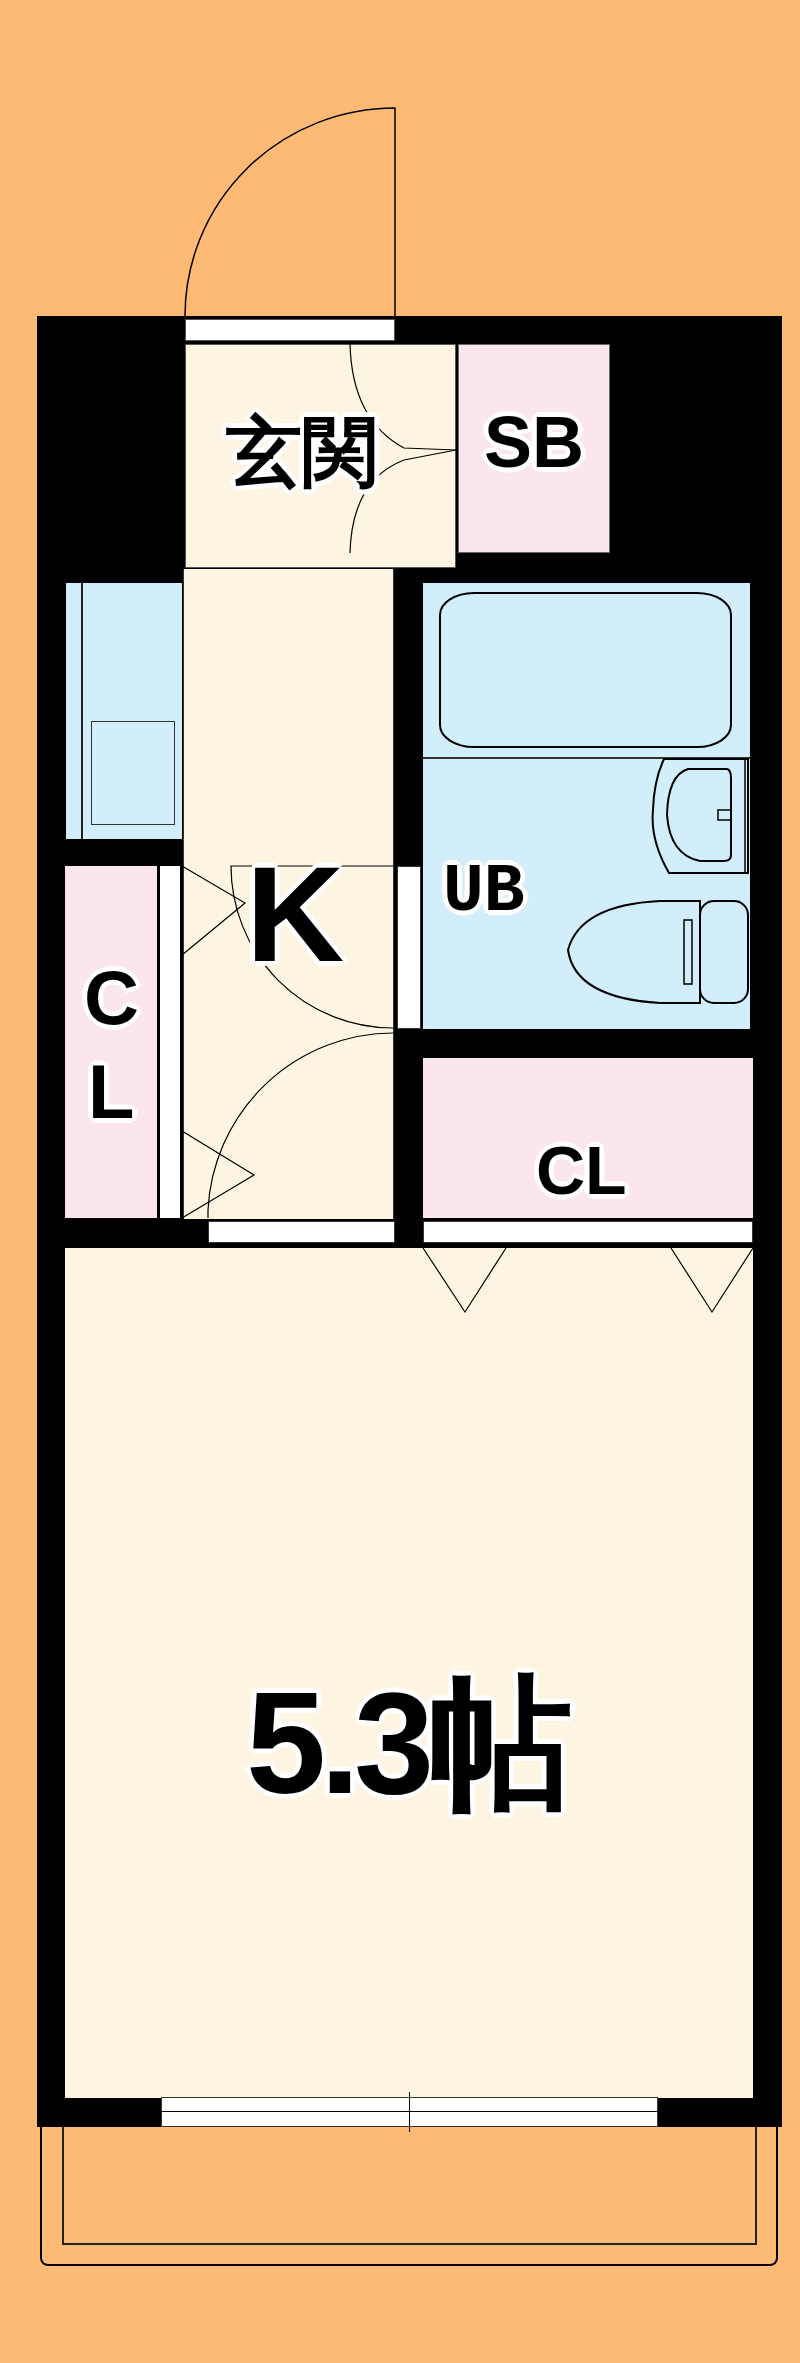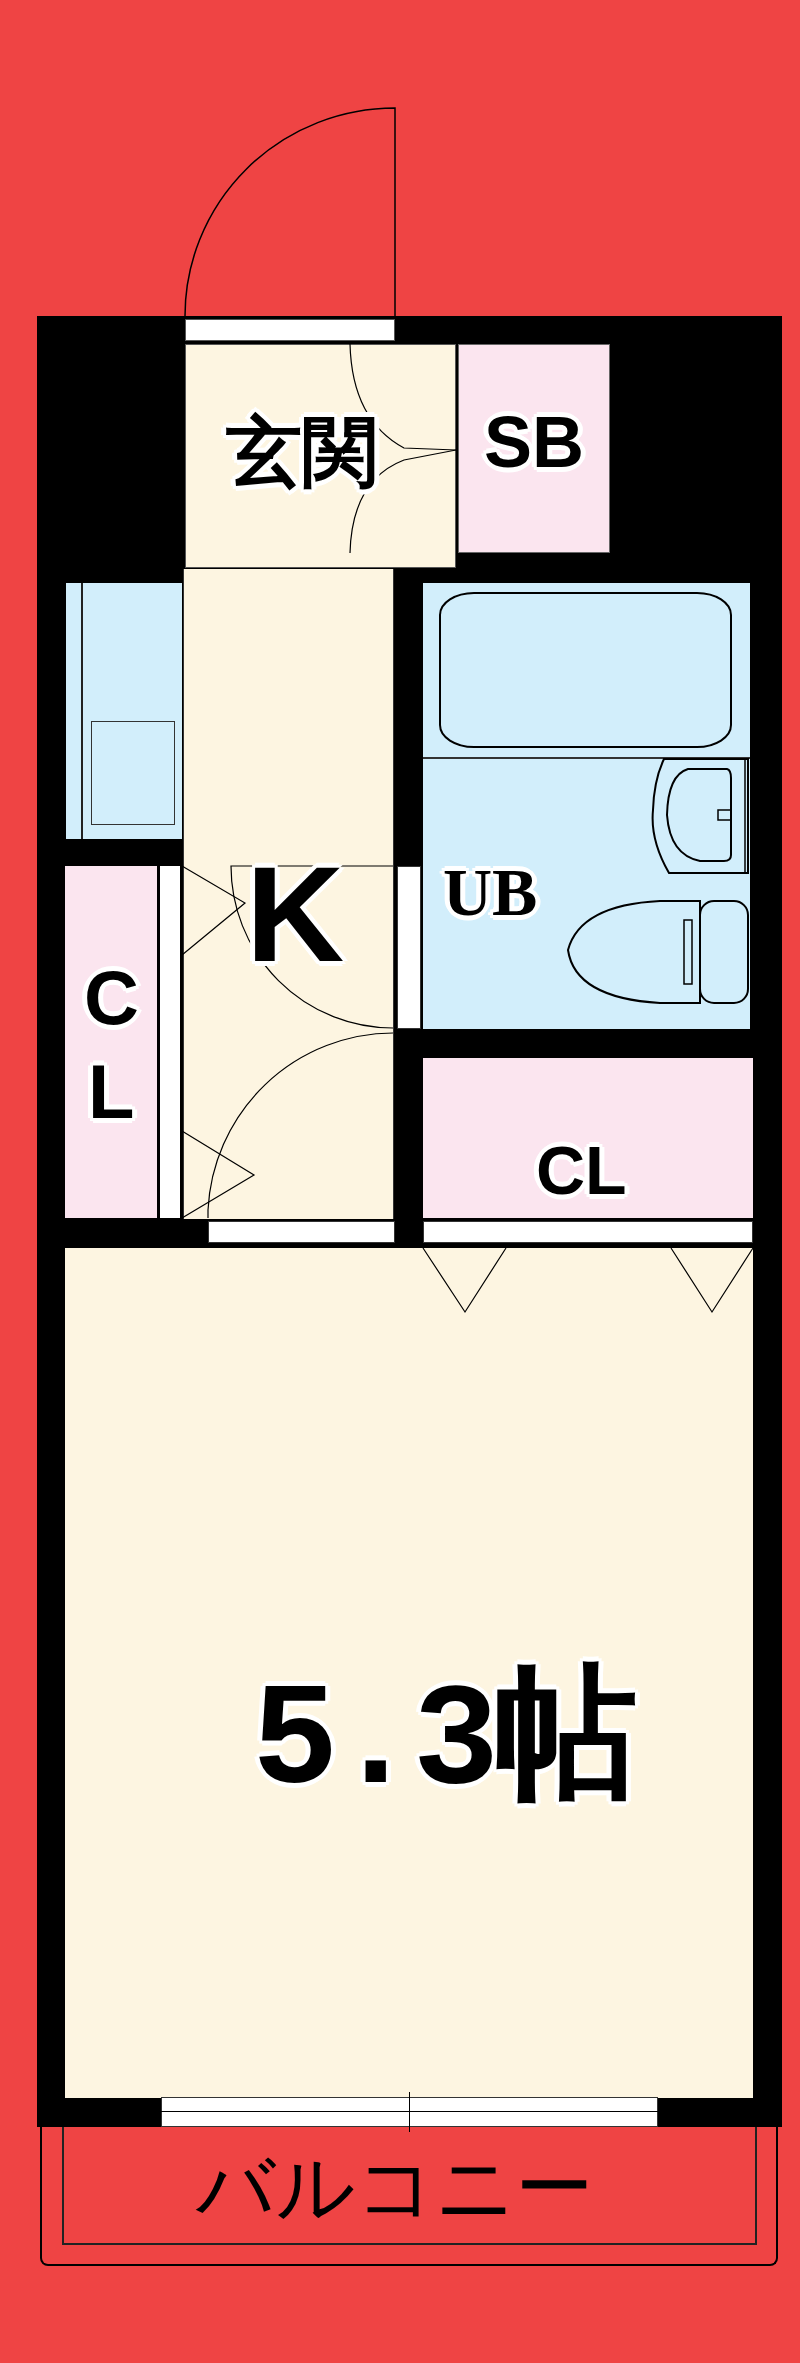--- a/index.html
+++ b/index.html
@@ -1,16 +1,16 @@
 <!DOCTYPE html>
 <html><head>
 <meta charset="utf-8">
 <style>
   html, body { margin:0; padding:0; background:#ffffff; }
-  #stage { position:relative; width:800px; height:2363px; background:#ef4444; overflow:hidden; font-family:"DejaVu Sans","Liberation Sans",sans-serif; }
+  #stage { position:relative; width:800px; height:2363px; background:#fdba74; overflow:hidden; font-family:"DejaVu Sans","Liberation Sans",sans-serif; }
   .abs { position:absolute; box-sizing:border-box; }
   .wall { background:#000000; }
   .floor { background:#fdf5e1; }
   .wet { background:#d2eefb; }
   .closet { background:#fbe5ef; }
   .white { background:#ffffff; }
   .lbl { position:absolute; color:#000; font-weight:bold; line-height:1; white-space:nowrap;
          -webkit-text-stroke:0; text-shadow:
            0 0 2px #fff, 3px 0 0 #fff,-3px 0 0 #fff,0 3px 0 #fff,0 -3px 0 #fff,
            3px 3px 0 #fff,-3px -3px 0 #fff,3px -3px 0 #fff,-3px 3px 0 #fff,
@@ -83,20 +83,19 @@
       <polyline points="182,1131 254,1175 182,1218" stroke-width="1.2"></polyline>
 
       <polyline points="423,1248 465,1312 506,1248" stroke-width="1.2"></polyline>
       <polyline points="671,1248 712,1312 753,1248" stroke-width="1.2"></polyline>
     </g>
   </svg>
 
   <div class="lbl" style="left:226px;top:414px;font-size:76px;">玄関</div>
   <div class="lbl" style="left:484px;top:406px;font-size:72px;font-family:'Liberation Sans',sans-serif;">SB</div>
   <div class="lbl" style="left:246px;top:846px;font-size:136px;font-family:'Liberation Sans',sans-serif;">K</div>
-  <div class="lbl" style="left:443px;top:858px;font-size:68px;font-family:Liberation Serif, serif;">UB</div>
+  <div class="lbl" style="left:443px;top:858px;font-size:68px;font-family:Liberation Mono, monospace;">UB</div>
   <div class="lbl" style="left:84px;top:960px;font-size:76px;font-family:'Liberation Sans',sans-serif;">C</div>
   <div class="lbl" style="left:88px;top:1054px;font-size:76px;font-family:'Liberation Sans',sans-serif;">L</div>
   <div class="lbl" style="left:536px;top:1100px;font-size:68px;font-family:'Liberation Sans',sans-serif;margin-top:36px;">CL</div>
-  <div class="lbl" style="left:252px;top:1672px;font-size:144px;font-family:Liberation Mono, monospace;letter-spacing:-6px;">5.3帖</div>
-  <div class="lbl" style="left:196px;top:2148px;font-size:78px;font-weight:normal;text-shadow:none;">バルコニー</div>
+  <div class="lbl" style="left:246px;top:1672px;font-size:144px;font-family:Liberation Sans, sans-serif;letter-spacing:-6px;">5.3帖</div>
 
 </div>
 
 </body></html>

